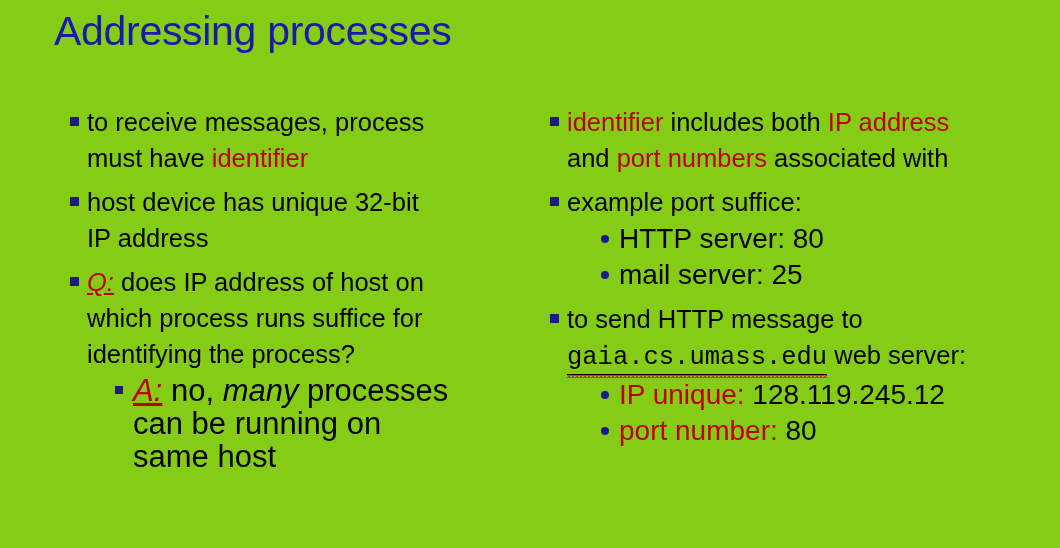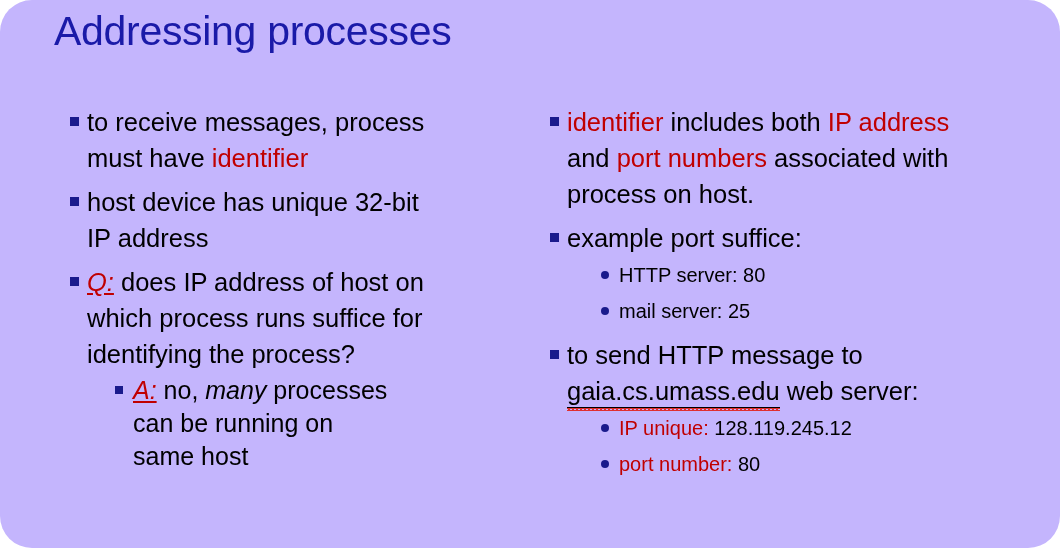--- a/index.html
+++ b/index.html
@@ -12,22 +12,21 @@
     width: 1060px;
     height: 548px;
     overflow: hidden;
     font-family: "Liberation Sans", sans-serif;
     color: #000000;
   }
   .slide {
     position: relative;
     width: 1060px;
     height: 548px;
-    background: #c4b5fd;
-    border-radius: 32px;
+    background: #84cc16;
   }
 
   
   .slide-title {
     position: absolute;
     left: 54px;
     top: 6px;
     font-size: 41px;
     line-height: 50px;
     font-weight: 400;
@@ -69,21 +68,21 @@
 
   
   ul.sub-square {
     list-style: none;
     margin: 2px 0 0 0;
     padding: 0 0 0 28px;
   }
   li.bullet-l2-square {
     position: relative;
     padding-left: 18px;
-    font-size: 25px;
+    font-size: 31px;
     line-height: 33px;
     margin-bottom: 18px;
   }
   li.bullet-l2-square > .marker-square-sm {
     position: absolute;
     left: 0px;
     top: 12px;
     width: 8px;
     height: 8px;
     background: #1A1A8C;
@@ -91,21 +90,21 @@
 
   
   ul.sub-dot {
     list-style: none;
     margin: 1px 0 2px 0;
     padding: 0 0 0 34px;
   }
   li.bullet-l2-dot {
     position: relative;
     padding-left: 18px;
-    font-size: 20px;
+    font-size: 28px;
     line-height: 36px;
   }
   li.bullet-l2-dot > .marker-dot {
     position: absolute;
     left: 0px;
     top: 14px;
     width: 8px;
     height: 8px;
     border-radius: 50%;
     background: #1A1A8C;
@@ -125,20 +124,21 @@
     text-underline-offset: 2px;
   }
   .em-italic {
     font-style: italic;
   }
 
   
   .squiggle {
     position: relative;
     display: inline-block;
+    font-family: Liberation Mono, monospace;
   }
   .squiggle::after {
     content: "";
     position: absolute;
     left: 0;
     right: 0;
     bottom: -2px;
     height: 3px;
     background-image:
       linear-gradient(45deg, transparent 40%, #E03030 40%, #E03030 60%, transparent 60%),
@@ -201,21 +201,20 @@
     </ul>
   </div>
 
   <div class="col col-right">
     <ul class="bullets">
 
       <li class="bullet-l1">
         <span class="marker-square"></span>
         <span class="line"><span class="em-red-italic">identifier</span><span> includes both </span><span class="em-red">IP address</span></span>
         <span class="line"><span>and </span><span class="em-red">port numbers</span><span> associated with</span></span>
-        <span class="line">process on host.</span>
       </li>
 
       <li class="bullet-l1">
         <span class="marker-square"></span>
         <span class="line">example port suffice:</span>
 
         <ul class="sub-dot">
           <li class="bullet-l2-dot">
             <span class="marker-dot"></span>
             <span>HTTP server: 80</span>

